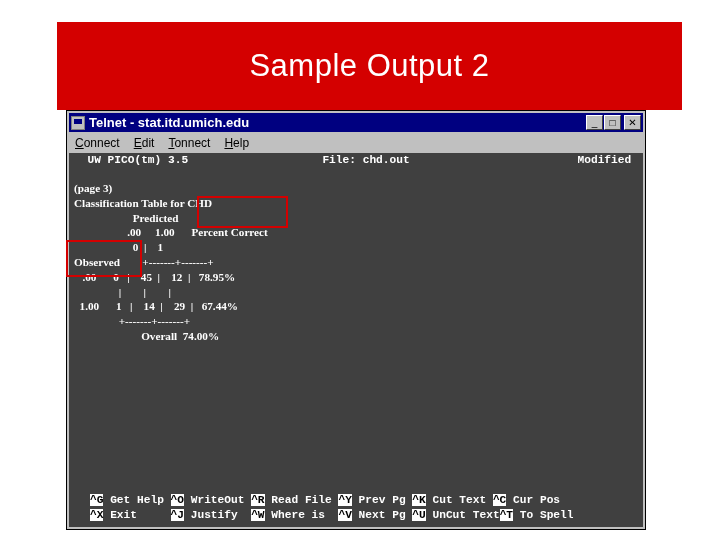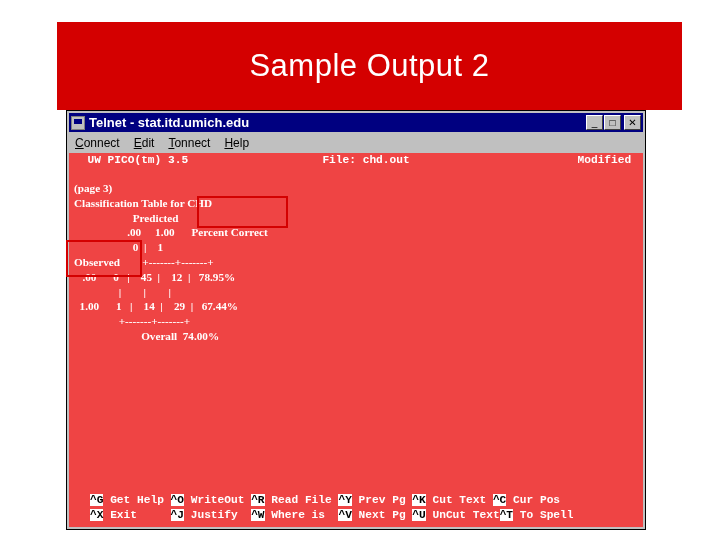--- a/index.html
+++ b/index.html
@@ -128,21 +128,21 @@
   }
   .menu-item u { text-decoration: underline; }
 
   
   #terminal {
     position: absolute;
     left: 2px;
     top: 42px;
     right: 2px;
     bottom: 2px;
-    background: #ef4444;
+    background: #404040;
     color: #ffffff;
     font-family: "Liberation Mono", "DejaVu Sans Mono", monospace;
     font-size: 11.2px;
     line-height: 14.8px;
     overflow: hidden;
     white-space: pre;
     padding: 0;
   }
   #term-header {
     position: absolute;

